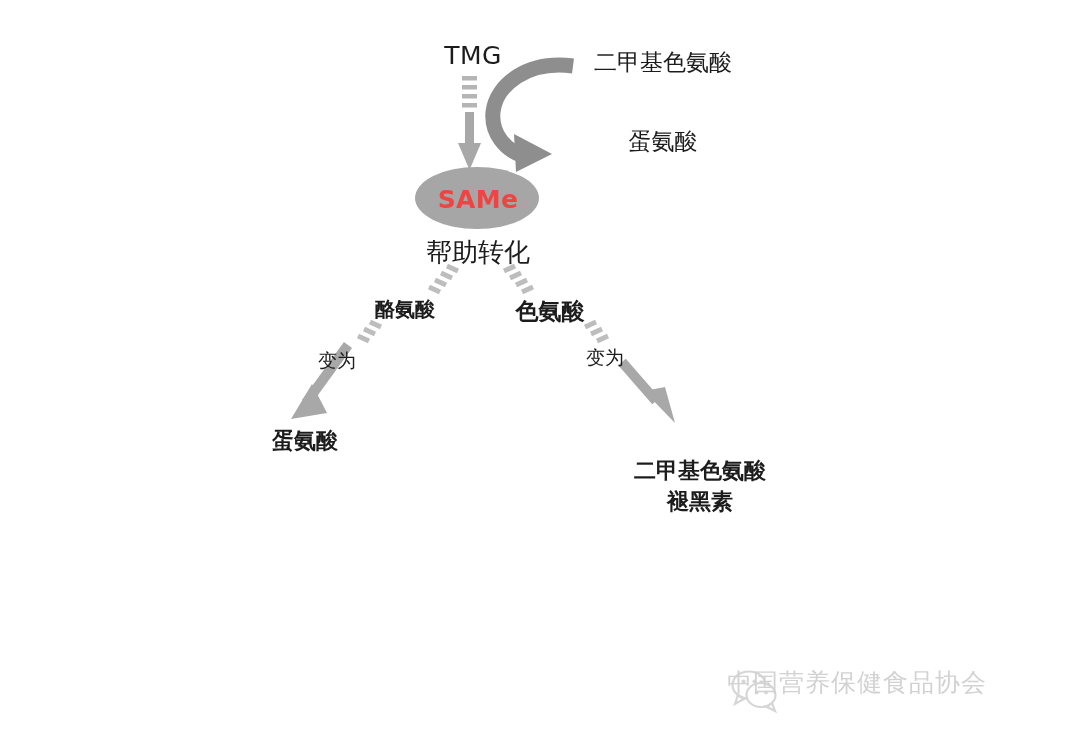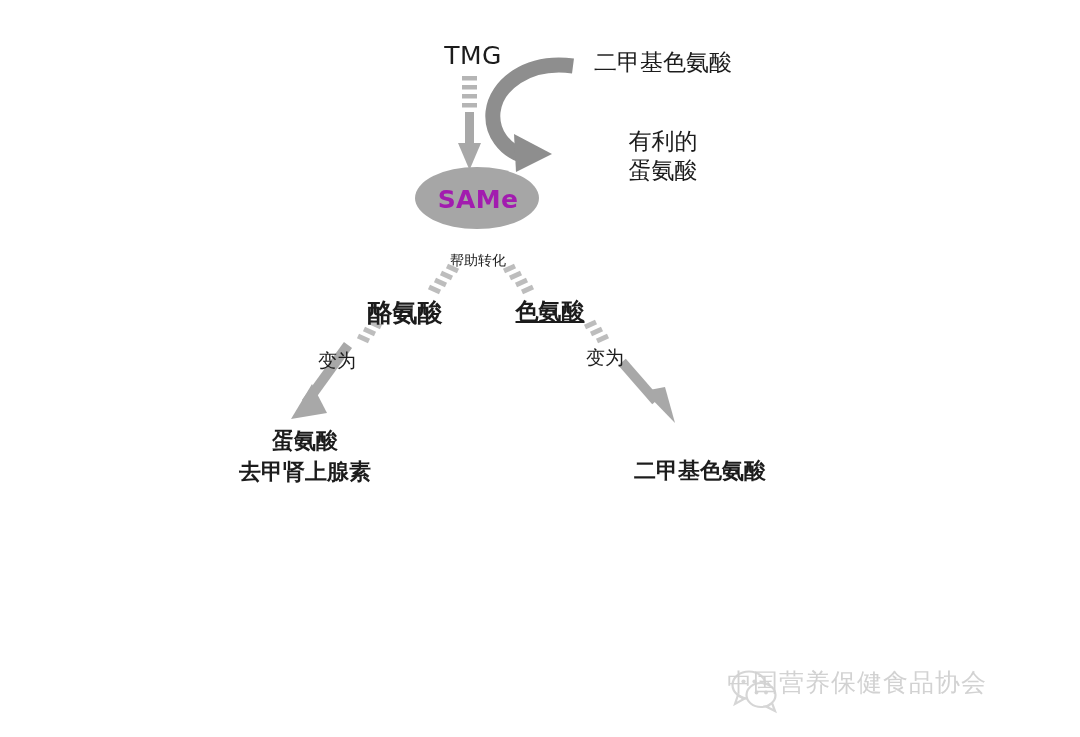--- a/index.html
+++ b/index.html
@@ -36,56 +36,55 @@
     font-size: 25px;
     font-weight: normal;
     letter-spacing: 0.5px;
   }
   .label-same {
     left: 415px;
     top: 184px;
     width: 126px;
     font-size: 25px;
     font-weight: bold;
-    color: #a21caf;
+    color: #ef4444;
     letter-spacing: 0.3px;
   }
   .label-toxic {
     left: 543px;
     top: 48px;
     width: 240px;
     font-size: 23px;
   }
   .label-beneficial {
     left: 543px;
     top: 127px;
     width: 240px;
     font-size: 23px;
   }
   .label-helps {
     left: 400px;
-    top: 252px;
+    top: 236px;
     width: 156px;
-    font-size: 14px;
+    font-size: 26px;
     font-family: Liberation Serif, serif;
   }
   .label-tyrosine {
     left: 355px;
     top: 297px;
     width: 100px;
-    font-size: 25px;
+    font-size: 20px;
     font-weight: bold;
   }
   .label-tryptophan {
     left: 500px;
     top: 297px;
     width: 100px;
     font-size: 23px;
     font-weight: bold;
-    text-decoration: underline;
   }
   .label-becomes-left {
     left: 305px;
     top: 348px;
     width: 64px;
     font-size: 19px;
   }
   .label-becomes-right {
     left: 573px;
     top: 345px;
@@ -201,38 +200,37 @@
 
 <div class="node-text label-tmg">TMG</div>
 
 <div class="node-text label-same">SAMe</div>
 
 <div class="node-text label-toxic">
   <div>二甲基色氨酸</div>
 </div>
 
 <div class="node-text label-beneficial">
-  <div>有利的</div>
   <div>蛋氨酸</div>
 </div>
 
 <div class="node-text label-helps">帮助转化</div>
 
 <div class="node-text label-tyrosine">酪氨酸</div>
 
 <div class="node-text label-tryptophan">色氨酸</div>
 
 <div class="node-text label-becomes-left">变为</div>
 
 <div class="node-text label-becomes-right">变为</div>
 
 <div class="node-text label-left-products">
   <div>蛋氨酸</div>
-  <div>去甲肾上腺素</div>
 </div>
 
 <div class="node-text label-right-products">
   <div>二甲基色氨酸</div>
+  <div>褪黑素</div>
 </div>
 
 <div id="footer-watermark">
   <span class="wm-text">中国营养保健食品协会</span>
 </div>
 
 </body></html>

